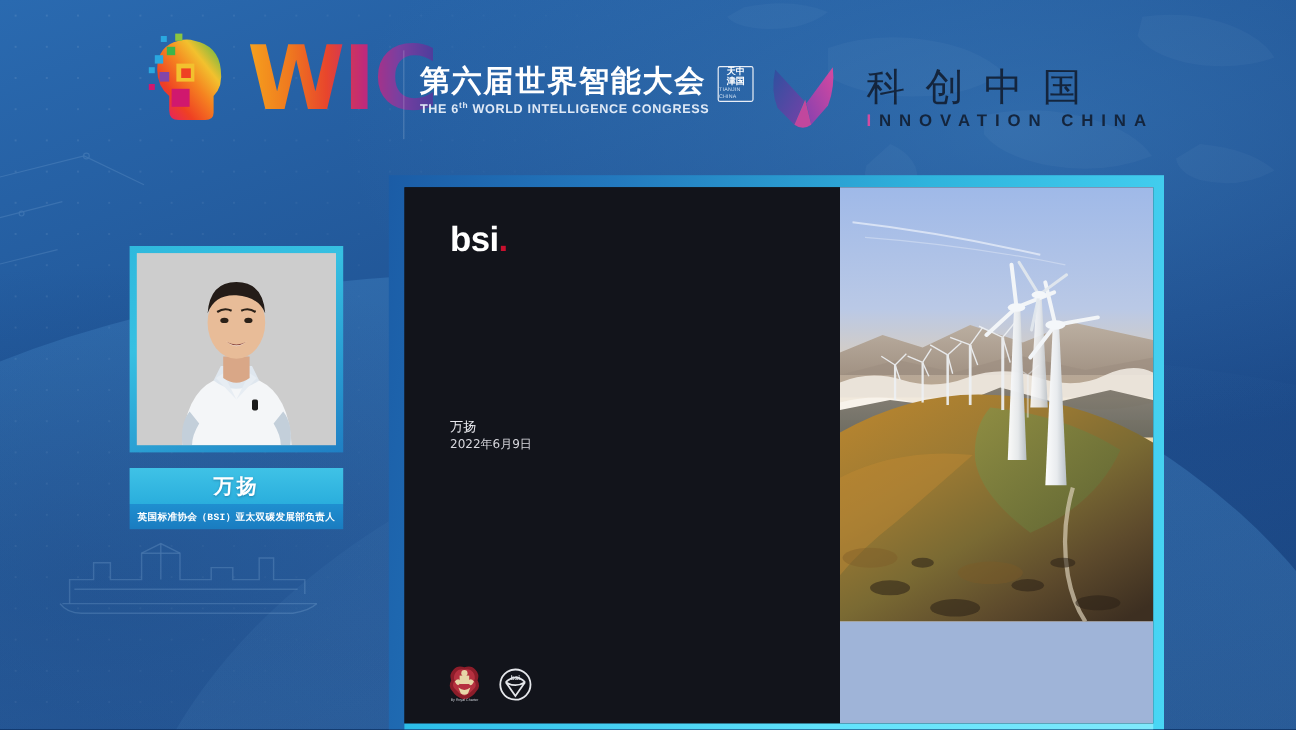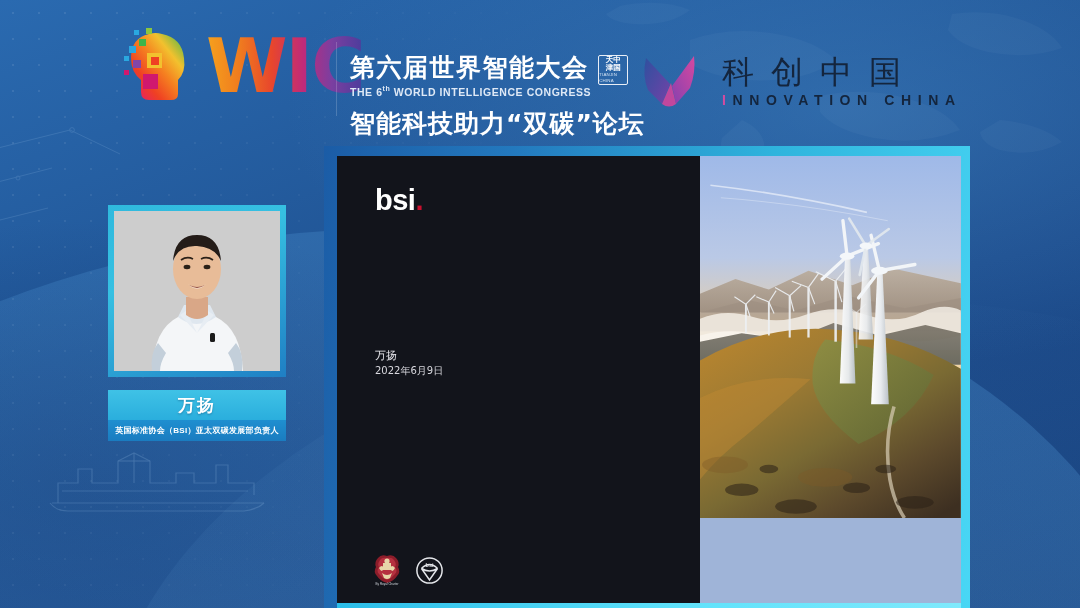--- a/index.html
+++ b/index.html
@@ -69,21 +69,21 @@
   .person{position:absolute;inset:0;}
   .nameplate{margin-top:13px;width:178px;}
   .np-top{height:30px;background:linear-gradient(180deg,#3fc2e6 0%,#2aaedd 100%);
     display:flex;align-items:center;justify-content:center;}
   .np-name{font-size:17px;font-weight:700;color:#fff;letter-spacing:2px;
     font-family:"DejaVu Sans","Liberation Sans",sans-serif;
     text-shadow:0 1px 2px rgba(0,40,80,.35);}
   .np-bot{height:21px;background:linear-gradient(180deg,#1f8fd0 0%,#1a7cc0 100%);
     display:flex;align-items:center;justify-content:center;}
   .np-role{font-size:8px;font-weight:700;color:#fff;letter-spacing:.3px;
-    font-family:Liberation Sans, sans-serif;white-space:nowrap;}
+    font-family:Liberation Mono, monospace;white-space:nowrap;}
 
   
   .slide-frame{position:absolute;left:324px;top:146px;width:646px;height:466px;
     padding:10px 9px 9px 13px;
     background:linear-gradient(100deg,#1b5ca6 0%,#2379be 26%,#2fb4dd 62%,#49d7f5 100%);}
   .slide-frame::after{content:"";position:absolute;left:13px;right:9px;bottom:0;height:9px;
     background:linear-gradient(90deg,#2bbde8 0%,#5fe2fb 55%,#7fe9fc 100%);}
   .slide{position:relative;width:100%;height:100%;background:#13151c;display:flex;overflow:hidden;}
 
   .slide-left{position:relative;width:58.2%;height:100%;background:#12141b;}
@@ -185,21 +185,20 @@
         <div>
           <div class="cn-main nosel">第六届世界智能大会</div>
           <div class="cn-en nosel"><span>THE </span><span>6</span><sup>th</sup><span> WORLD INTELLIGENCE CONGRESS</span></div>
         </div>
         <div class="stamp">
           <div class="stamp-t nosel">天中</div>
           <div class="stamp-t nosel">津国</div>
           <div class="stamp-b nosel">TIANJIN CHINA</div>
         </div>
       </div>
-      <div class="forum-title nosel">智能科技助力“双碳”论坛</div>
     </div>
 
     <div class="ic-block">
       <div class="ic-mark">
         <svg viewBox="0 0 62 62" width="62" height="62">
           <defs>
             <linearGradient id="bfl" x1="0" y1="0" x2="1" y2="1">
               <stop offset="0%" stop-color="#2f4e9e"></stop>
                 <stop offset="100%" stop-color="#7a3fa8"></stop>
             </linearGradient>

